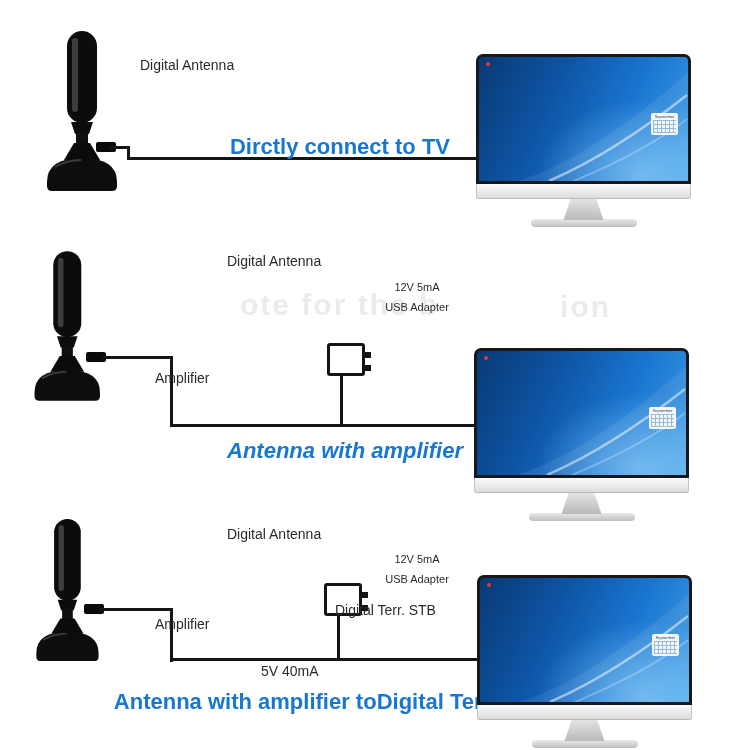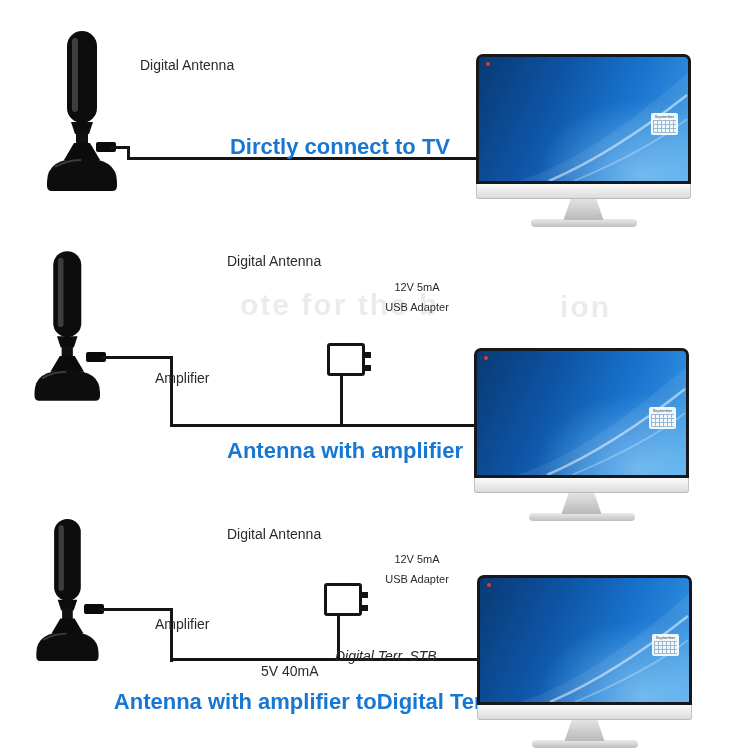--- a/index.html
+++ b/index.html
@@ -112,21 +112,21 @@
     </div>
     <div class="vline" style="left:340px;top:376px;height:50px;"></div>
 
     <div class="connector" style="left:86px;top:352px;"></div>
     <div class="hline" style="left:102px;top:356px;width:71px;"></div>
     <div class="vline" style="left:170px;top:356px;height:71px;"></div>
     <div class="hline" style="left:170px;top:424px;width:307px;"></div>
 
     <div class="label abs" style="left:155px;top:370px;">Amplifier</div>
 
-    <div class="caption abs" style="left:165px;top:438px;width:360px;">Antenna with amplifier</div>
+    <div class="caption abs" style="left:165px;top:438px;width:360px;font-style:italic;">Antenna with amplifier</div>
 
     <div class="tv" style="left:474px;top:348px;">
       <div class="tv-screen">
         <svg viewBox="0 0 209 124" preserveAspectRatio="none">
           <path d="M40,124 C100,104 150,66 209,16 L209,124 Z" fill="rgba(255,255,255,0.08)"></path>
           <path d="M70,124 C125,100 170,68 208,38" stroke="rgba(255,255,255,0.5)" stroke-width="2.5" fill="none"></path>
           <path d="M95,124 C145,103 180,84 208,62" stroke="rgba(255,255,255,0.28)" stroke-width="1.8" fill="none"></path>
         </svg>
         <div class="tv-dot"></div>
         <div class="tv-cal">
@@ -162,21 +162,21 @@
       <span class="pin p2"></span>
     </div>
     <div class="vline" style="left:337px;top:616px;height:45px;"></div>
 
     <div class="connector" style="left:84px;top:604px;"></div>
     <div class="hline" style="left:100px;top:608px;width:73px;"></div>
     <div class="vline" style="left:170px;top:608px;height:54px;"></div>
     <div class="hline" style="left:170px;top:658px;width:311px;"></div>
 
     <div class="label abs" style="left:155px;top:616px;">Amplifier</div>
-    <div class="label abs" style="left:335px;top:648px;font-style:italic;">Digital Terr. STB</div>
+    <div class="label abs" style="left:335px;top:602px;">Digital Terr. STB</div>
     <div class="label abs" style="left:261px;top:663px;">5V 40mA</div>
 
     <div class="caption abs" style="left:60px;top:689px;width:540px;">Antenna with amplifier toDigital Terr. STB</div>
 
     <div class="tv" style="left:477px;top:575px;">
       <div class="tv-screen">
         <svg viewBox="0 0 209 124" preserveAspectRatio="none">
           <path d="M40,124 C100,104 150,66 209,16 L209,124 Z" fill="rgba(255,255,255,0.08)"></path>
           <path d="M70,124 C125,100 170,68 208,38" stroke="rgba(255,255,255,0.5)" stroke-width="2.5" fill="none"></path>
           <path d="M95,124 C145,103 180,84 208,62" stroke="rgba(255,255,255,0.28)" stroke-width="1.8" fill="none"></path>

